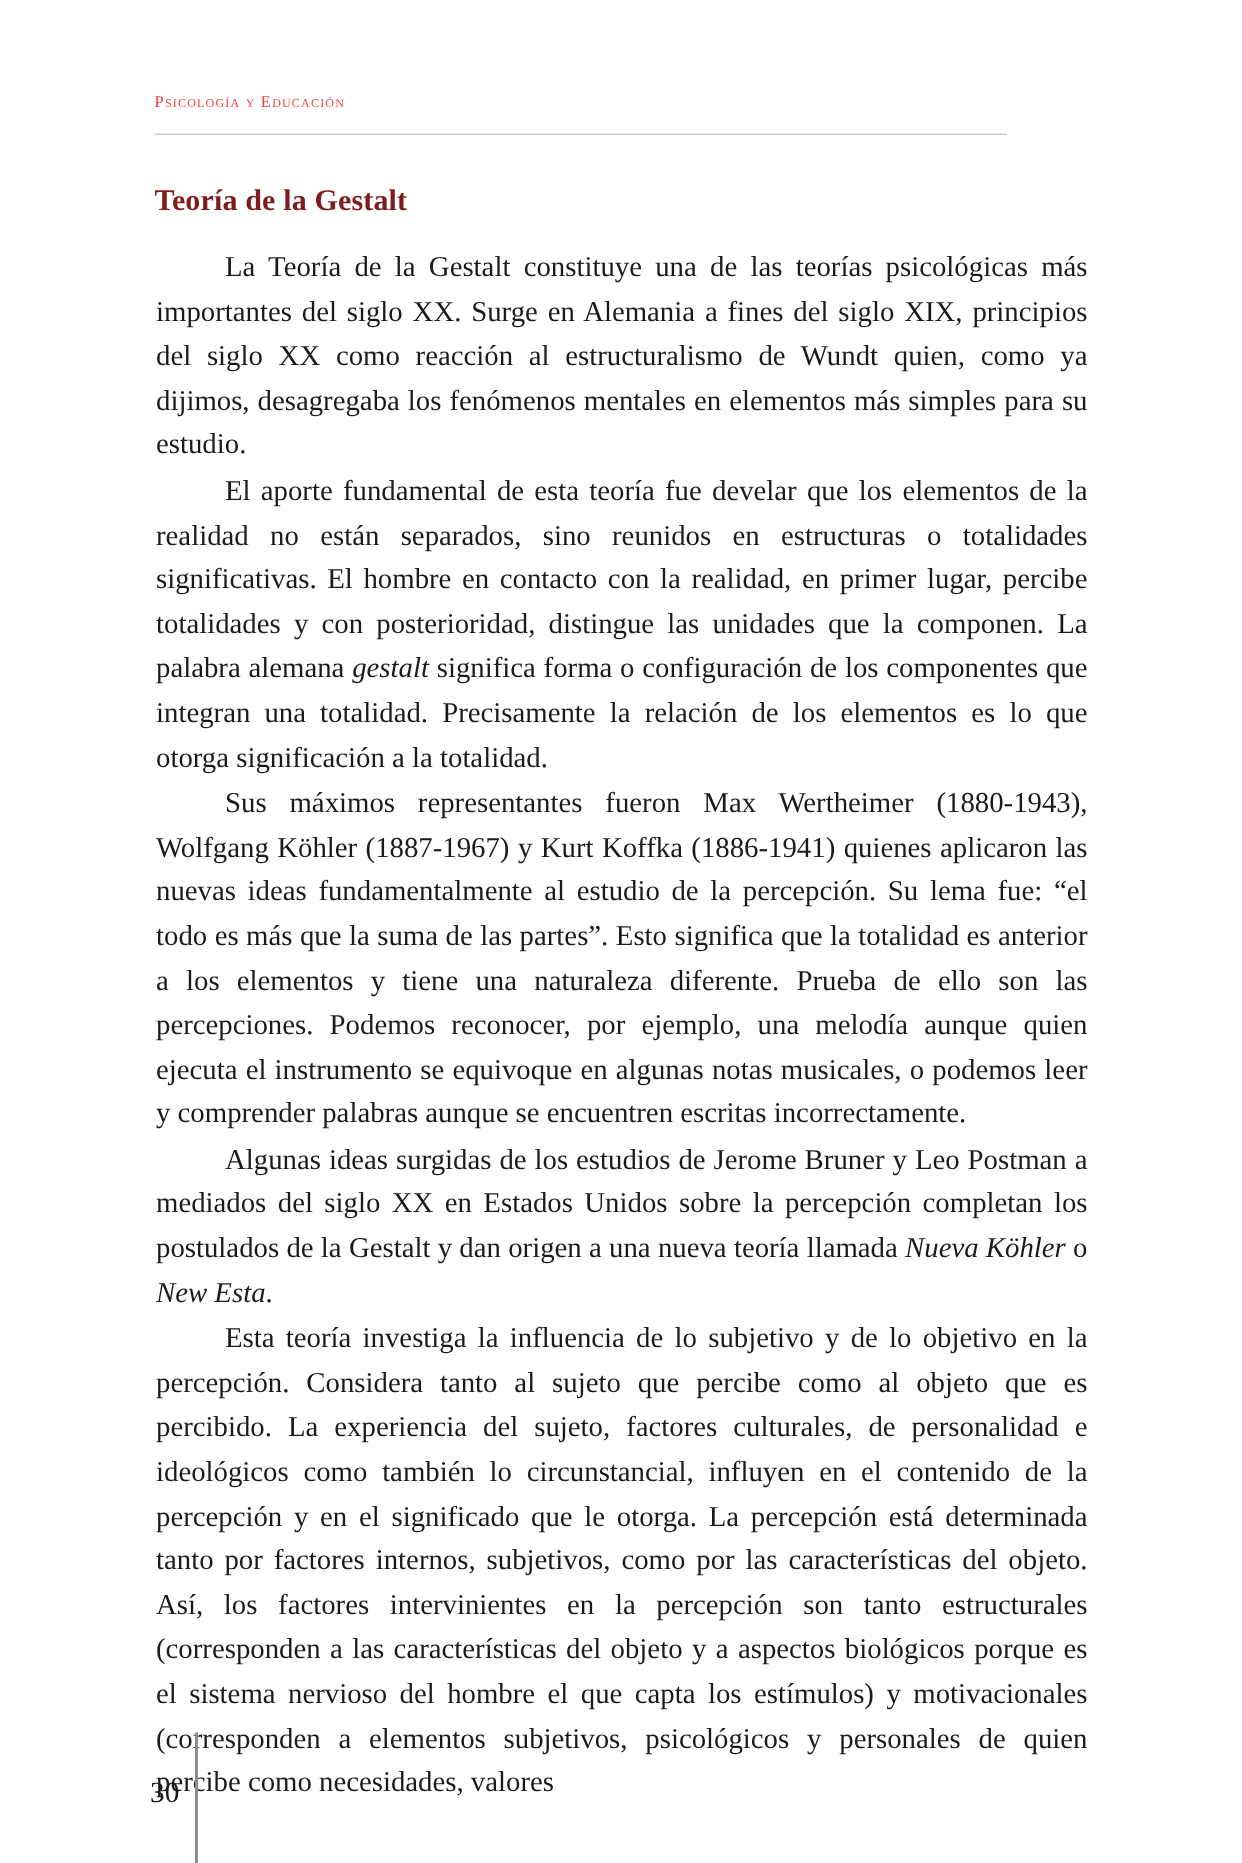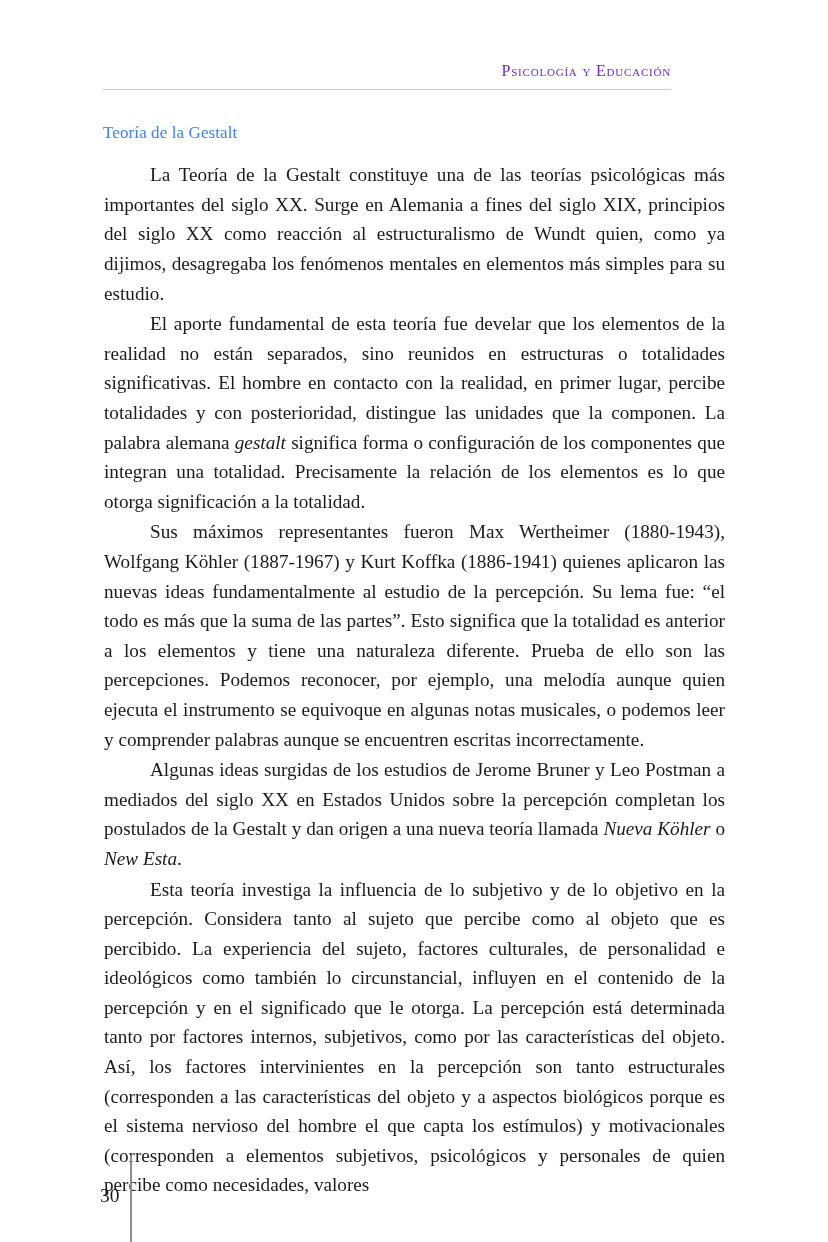--- a/index.html
+++ b/index.html
@@ -17,51 +17,51 @@
     font-family: "Liberation Serif", "DejaVu Serif", serif;
     color: #1a1a1a;
   }
 
   
   .running-header {
     position: absolute;
     left: 103px;
     top: 62px;
     width: 568px;
-    text-align: right;
+    text-align: left;
     font-family: "Liberation Serif", "DejaVu Serif", serif;
-    font-size: 16px;
+    font-size: 11px;
     font-variant: small-caps;
     letter-spacing: 0.8px;
-    color: #6d28d9;
+    color: #ef4444;
     white-space: nowrap;
   }
   .header-rule {
     position: absolute;
     left: 103px;
     top: 89px;
     width: 568px;
     height: 1px;
     background: #c9c9c9;
   }
 
   
   .text-block {
     position: absolute;
     left: 103px;
     top: 122px;
     width: 622px;
   }
 
   .section-heading {
-    font-size: 17px;
-    font-weight: normal;
+    font-size: 20px;
+    font-weight: bold;
     line-height: 1.25;
     margin: 0 0 17px 0;
-    color: #3b82f6;
+    color: #7f1d1d;
     letter-spacing: 0.1px;
   }
 
   p.para {
     margin: 0 0 1px 1px;
     font-size: 19.2px;
     line-height: 29.6px;
     text-align: justify;
     text-justify: inter-word;
     text-indent: 46px;

